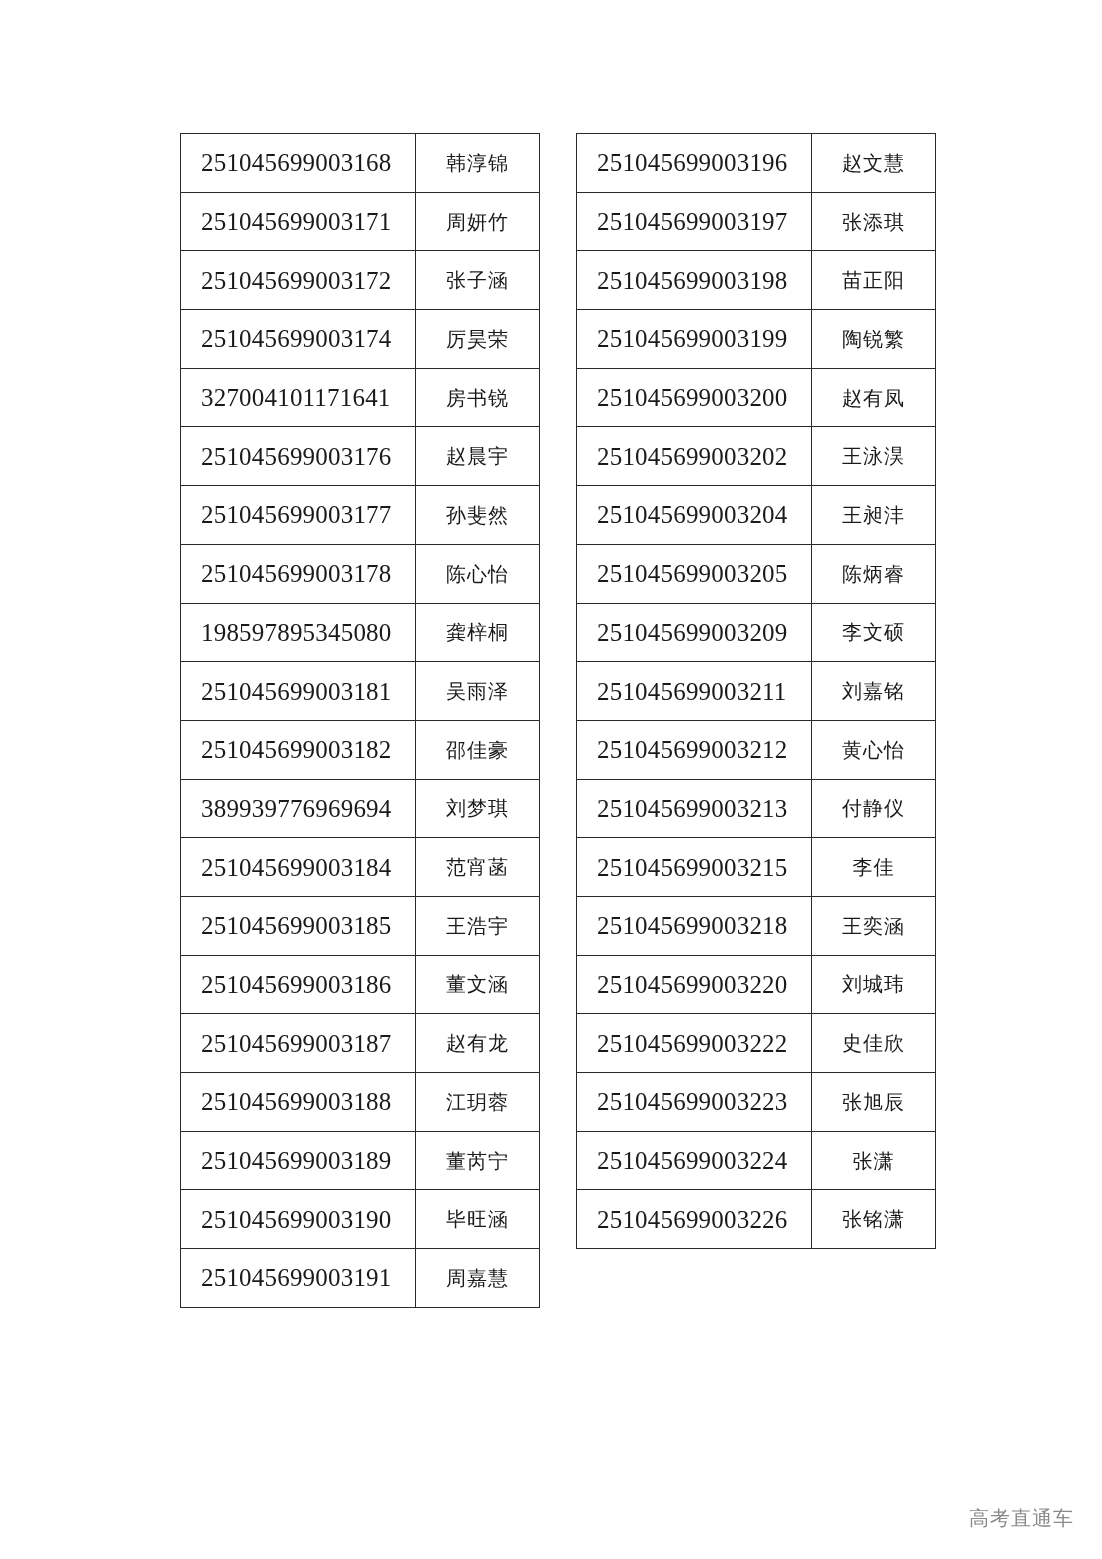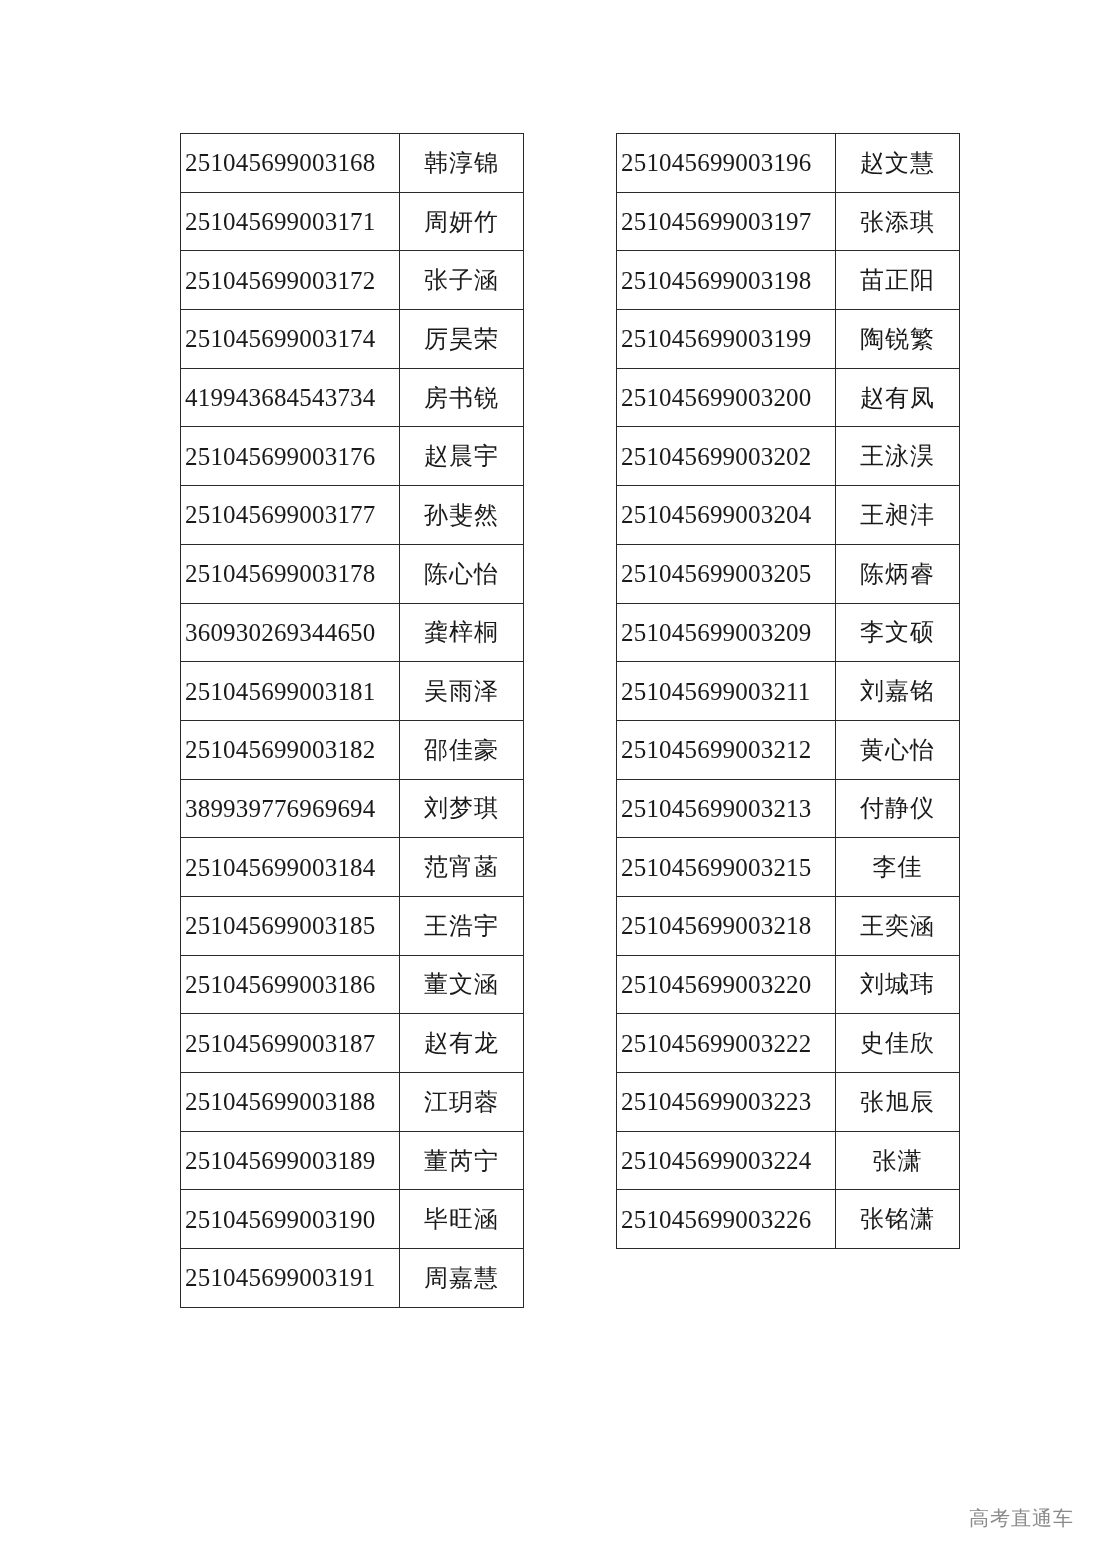--- a/index.html
+++ b/index.html
@@ -15,41 +15,41 @@
     font-family: "Liberation Serif", "DejaVu Serif", serif;
     color: #1a1a1a;
   }
   .roster {
     position: absolute;
     top: 133px;
     border-collapse: collapse;
     table-layout: fixed;
   }
   .roster.left { left: 180px; }
-  .roster.right { left: 616px; }
+  .roster.right { left: 576px; }
   .roster td {
     border: 1.3px solid #2a2a2a;
     height: 57.7px;
     padding: 0;
     font-size: 25px;
     line-height: 1;
     vertical-align: middle;
     white-space: nowrap;
   }
   .roster td.id {
     width: 214px;
-    padding-left: 4px;
+    padding-left: 20px;
     text-align: left;
     letter-spacing: 0.2px;
   }
   .roster td.name {
     width: 123px;
     text-align: center;
     font-family: "DejaVu Sans", "Liberation Sans", sans-serif;
-    font-size: 24px;
+    font-size: 20px;
     letter-spacing: 1px;
   }
   .watermark {
     position: absolute;
     right: 28px;
     bottom: 27px;
     font-family: "DejaVu Sans", "Liberation Sans", sans-serif;
     font-size: 20px;
     color: #8a8a8a;
     letter-spacing: 1px;
@@ -70,37 +70,37 @@
       </tr>
       <tr>
         <td class="id">251045699003172</td>
         <td class="name">张子涵</td>
       </tr>
       <tr>
         <td class="id">251045699003174</td>
         <td class="name">厉昊荣</td>
       </tr>
       <tr>
-        <td class="id">419943684543734</td>
+        <td class="id">327004101171641</td>
         <td class="name">房书锐</td>
       </tr>
       <tr>
         <td class="id">251045699003176</td>
         <td class="name">赵晨宇</td>
       </tr>
       <tr>
         <td class="id">251045699003177</td>
         <td class="name">孙斐然</td>
       </tr>
       <tr>
         <td class="id">251045699003178</td>
         <td class="name">陈心怡</td>
       </tr>
       <tr>
-        <td class="id">360930269344650</td>
+        <td class="id">198597895345080</td>
         <td class="name">龚梓桐</td>
       </tr>
       <tr>
         <td class="id">251045699003181</td>
         <td class="name">吴雨泽</td>
       </tr>
       <tr>
         <td class="id">251045699003182</td>
         <td class="name">邵佳豪</td>
       </tr>

